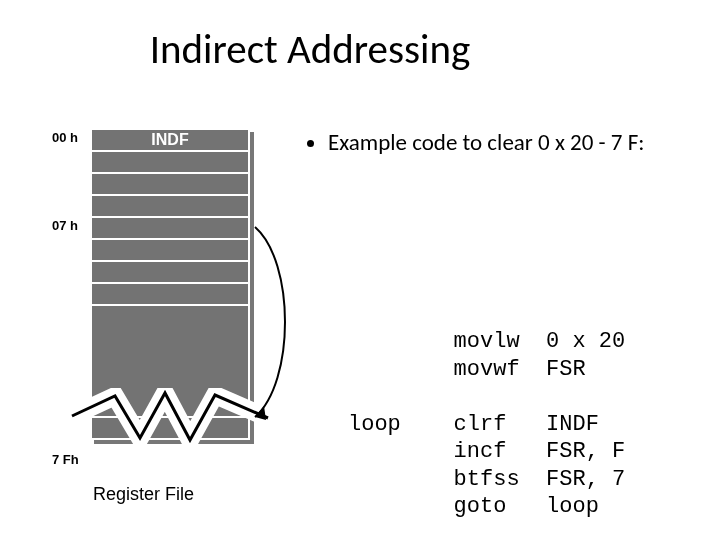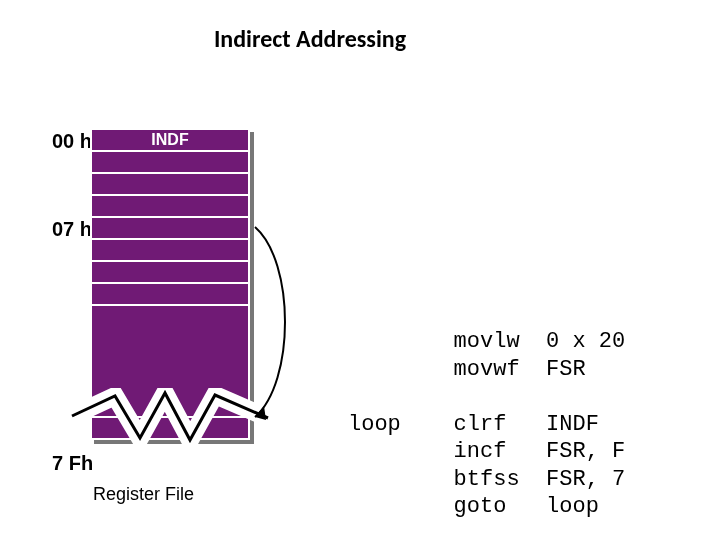--- a/index.html
+++ b/index.html
@@ -11,55 +11,55 @@
     color: #000;
     position: relative;
     overflow: hidden;
   }
   .title {
     position: absolute;
     top: 24px;
     left: 0;
     width: 620px;
     text-align: center;
-    font-size: 24px;
-    font-weight: 700;
+    font-size: 41px;
+    font-weight: 400;
     color: #000;
   }
   
   .regfile {
     position: absolute;
     left: 90px;
     top: 128px;
     width: 160px;
   }
   .regtable {
     width: 160px;
     border-collapse: collapse;
     box-shadow: 4px 4px 0 #777;
   }
   .regtable td {
     height: 20px;
     border: 2px solid #fff;
-    background: #701a75;
+    background: #737373;
     color: #fff;
     text-align: center;
     font-size: 16px;
     font-family: Arial, sans-serif;
     font-weight: 700;
     padding: 0;
   }
   .regtable td.big {
     height: 110px;
     position: relative;
   }
   .addr {
     position: absolute;
     left: 52px;
-    font-size: 20px;
+    font-size: 13px;
     font-family: Arial, sans-serif;
     font-weight: 700;
     color: #000;
   }
   .addr-00 { top: 130px; }
   .addr-04 { top: 218px; }
   .addr-7f { top: 452px; }
   .caption {
     position: absolute;
     left: 93px;
@@ -170,20 +170,23 @@
 </svg>
 
 <svg class="arrow" viewBox="0 0 50 200">
   <path d="M 5 5 C 45 40, 45 160, 5 195" fill="none" stroke="#000" stroke-width="2"></path>
   <polygon points="5,195 14,184 16,198" fill="#000"></polygon>
 </svg>
 
 <div class="caption">Register File</div>
 
 <div class="bullets">
+  <ul class="example-head">
+    <li>Example code to clear 0 x 20 - 7 F:</li>
+  </ul>
 </div>
 
 <div class="code">        movlw  0 x 20
         movwf  FSR
 
 loop    clrf   INDF
         incf   FSR, F
         btfss  FSR, 7
         goto   loop</div>
 

